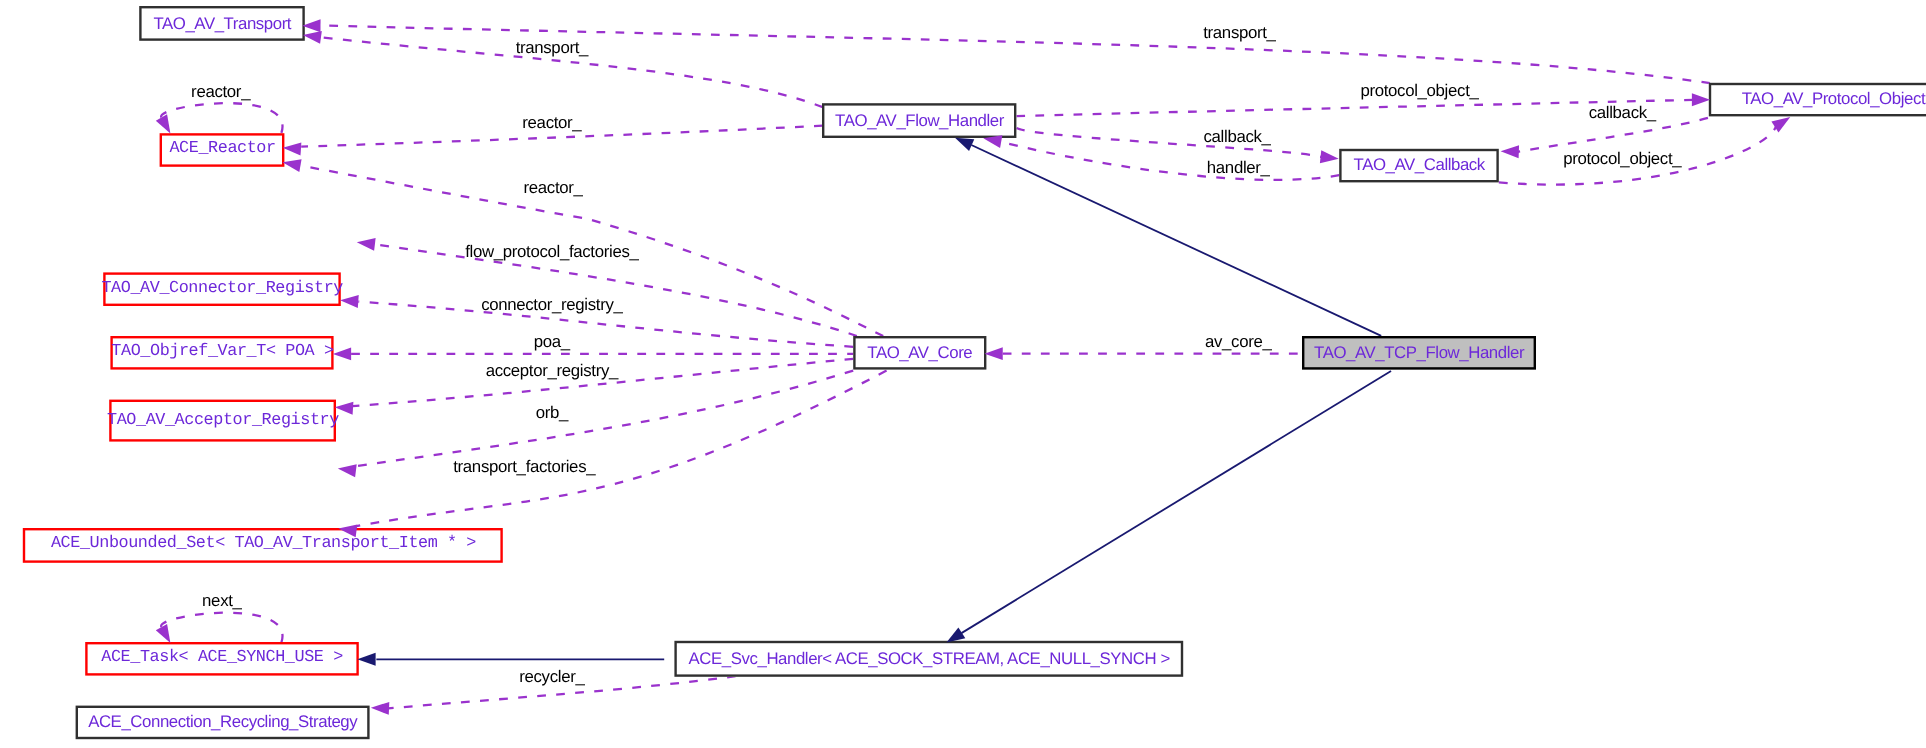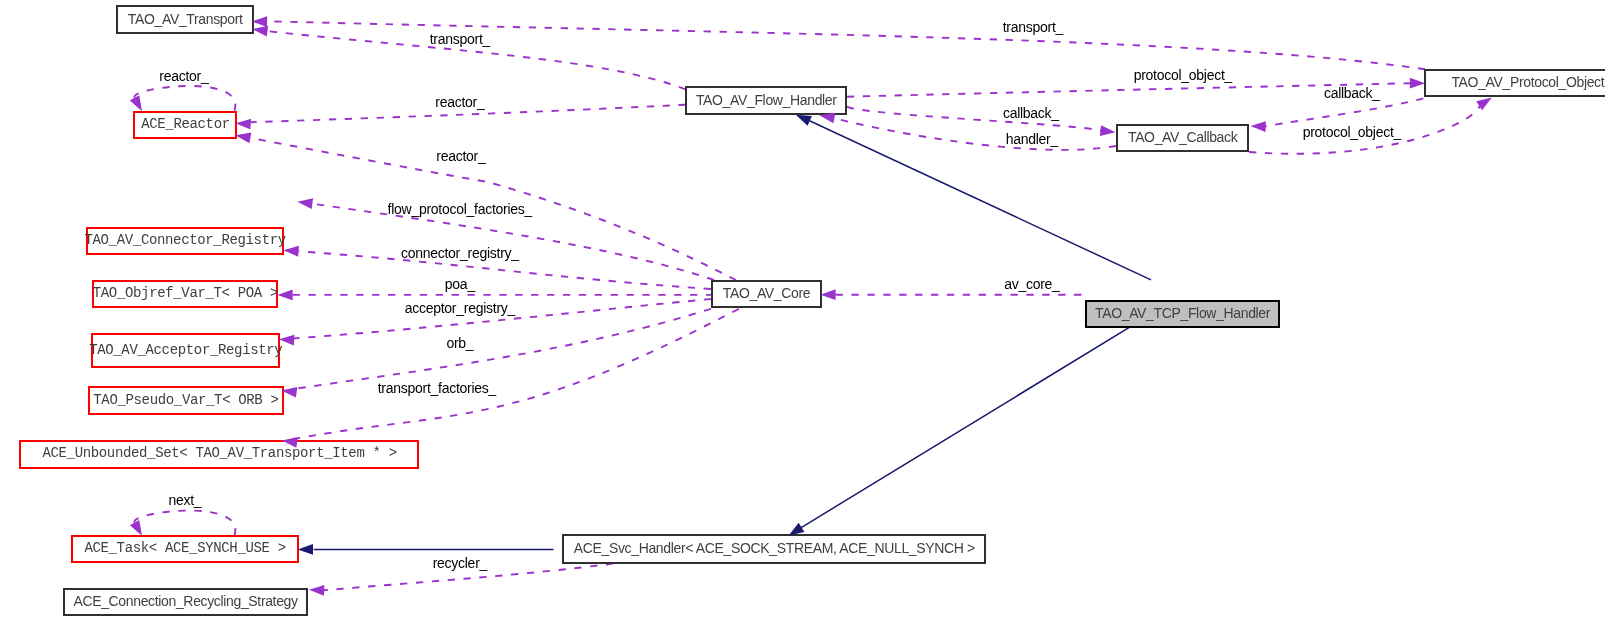--- a/index.html
+++ b/index.html
@@ -3,24 +3,24 @@
 <meta charset="utf-8">
 <title>TAO_AV_TCP_Flow_Handler collaboration diagram</title>
 <style>
   html,body{margin:0;padding:0;background:#ffffff;}
   body{width:1605px;height:623px;overflow:hidden;
        font-family:"Liberation Sans",sans-serif;}
   #diagram{position:relative;width:1605px;height:623px;background:#ffffff;}
   svg.layer{position:absolute;left:0;top:0;width:1605px;height:623px;pointer-events:none;}
   .node{position:absolute;box-sizing:border-box;display:flex;align-items:center;
         justify-content:center;font-size:14px;letter-spacing:-0.35px;line-height:1;
-        color:#404040;white-space:nowrap;background:#ffffff;border:2px solid #303030;}
+        color:#6d28d9;white-space:nowrap;background:#ffffff;border:2px solid #303030;}
   .node>span{margin-right:-0.35px;transform:translate3d(0,-1.05px,0);}
   .node.tpl{border-color:#ff0000;font-family:Liberation Mono, monospace;}
-  .node.focus{border-color:#000000;background:#bfbfbf;margin-top:20px;}
+  .node.focus{border-color:#000000;background:#bfbfbf;}
   .edge-label{position:absolute;font-size:14px;letter-spacing:-0.27px;line-height:1;
               color:#000;white-space:nowrap;
               transform:translate(-50%,-50%);padding-right:0.27px;will-change:transform;}
 </style>
 </head>
 <body>
 
 <div id="diagram">
 <svg class="layer" id="edge-layer" viewBox="0 0 1605 623">
   <path class="edge" d="M1425,69.3 C1201,36.7 753.2,33.8 267.4,21.25" fill="none" stroke="#9a32cd" stroke-width="1.9" stroke-dasharray="7.3,8.6"></path>
@@ -53,23 +53,20 @@
       <span>ACE_Reactor</span>
     </div>
 <div class="node tpl" style="left:85.9px;top:226.6px;width:198.2px;height:28.8px">
       <span>TAO_AV_Connector_Registry</span>
     </div>
 <div class="node tpl" style="left:92.4px;top:279.8px;width:185.6px;height:28.6px">
       <span>TAO_Objref_Var_T&lt; POA &gt;</span>
     </div>
 <div class="node tpl" style="left:90.8px;top:333.2px;width:189.6px;height:35px">
       <span>TAO_AV_Acceptor_Registry</span>
-    </div>
-<div class="node tpl" style="left:87.9px;top:386.4px;width:195.7px;height:28.6px">
-      <span>TAO_Pseudo_Var_T&lt; ORB &gt;</span>
     </div>
 <div class="node tpl" style="left:19.4px;top:440.0px;width:400px;height:28.5px">
       <span>ACE_Unbounded_Set&lt; TAO_AV_Transport_Item * &gt;</span>
     </div>
 <div class="node tpl" style="left:70.6px;top:534.6px;width:228.6px;height:28.6px">
       <span>ACE_Task&lt; ACE_SYNCH_USE &gt;</span>
     </div>
 <div class="node" style="left:62.9px;top:587.5px;width:245.0px;height:28.7px">
       <span>ACE_Connection_Recycling_Strategy</span>
     </div>

